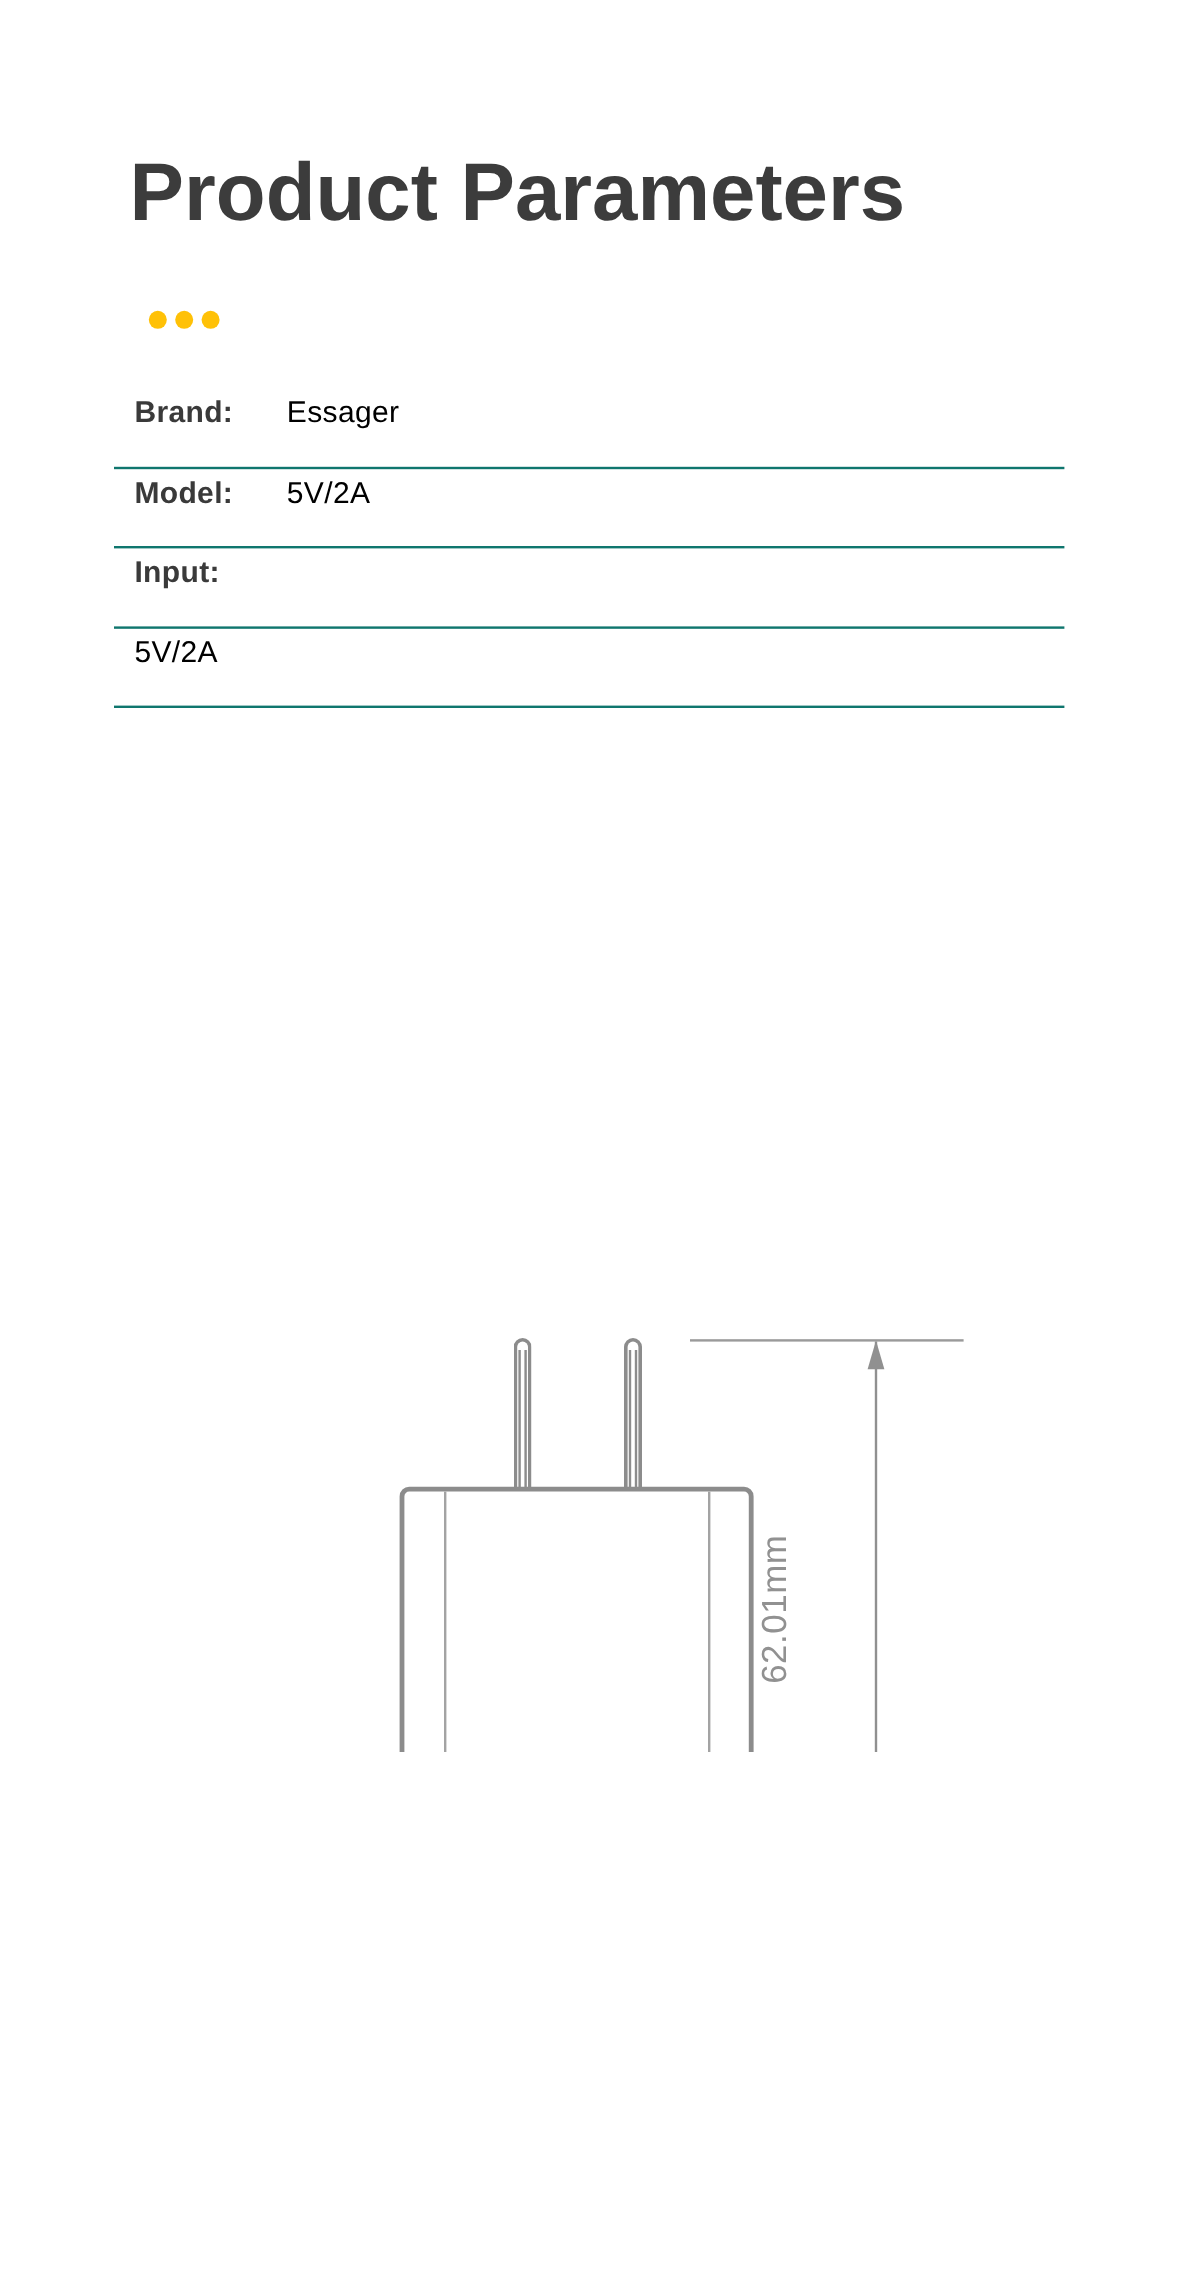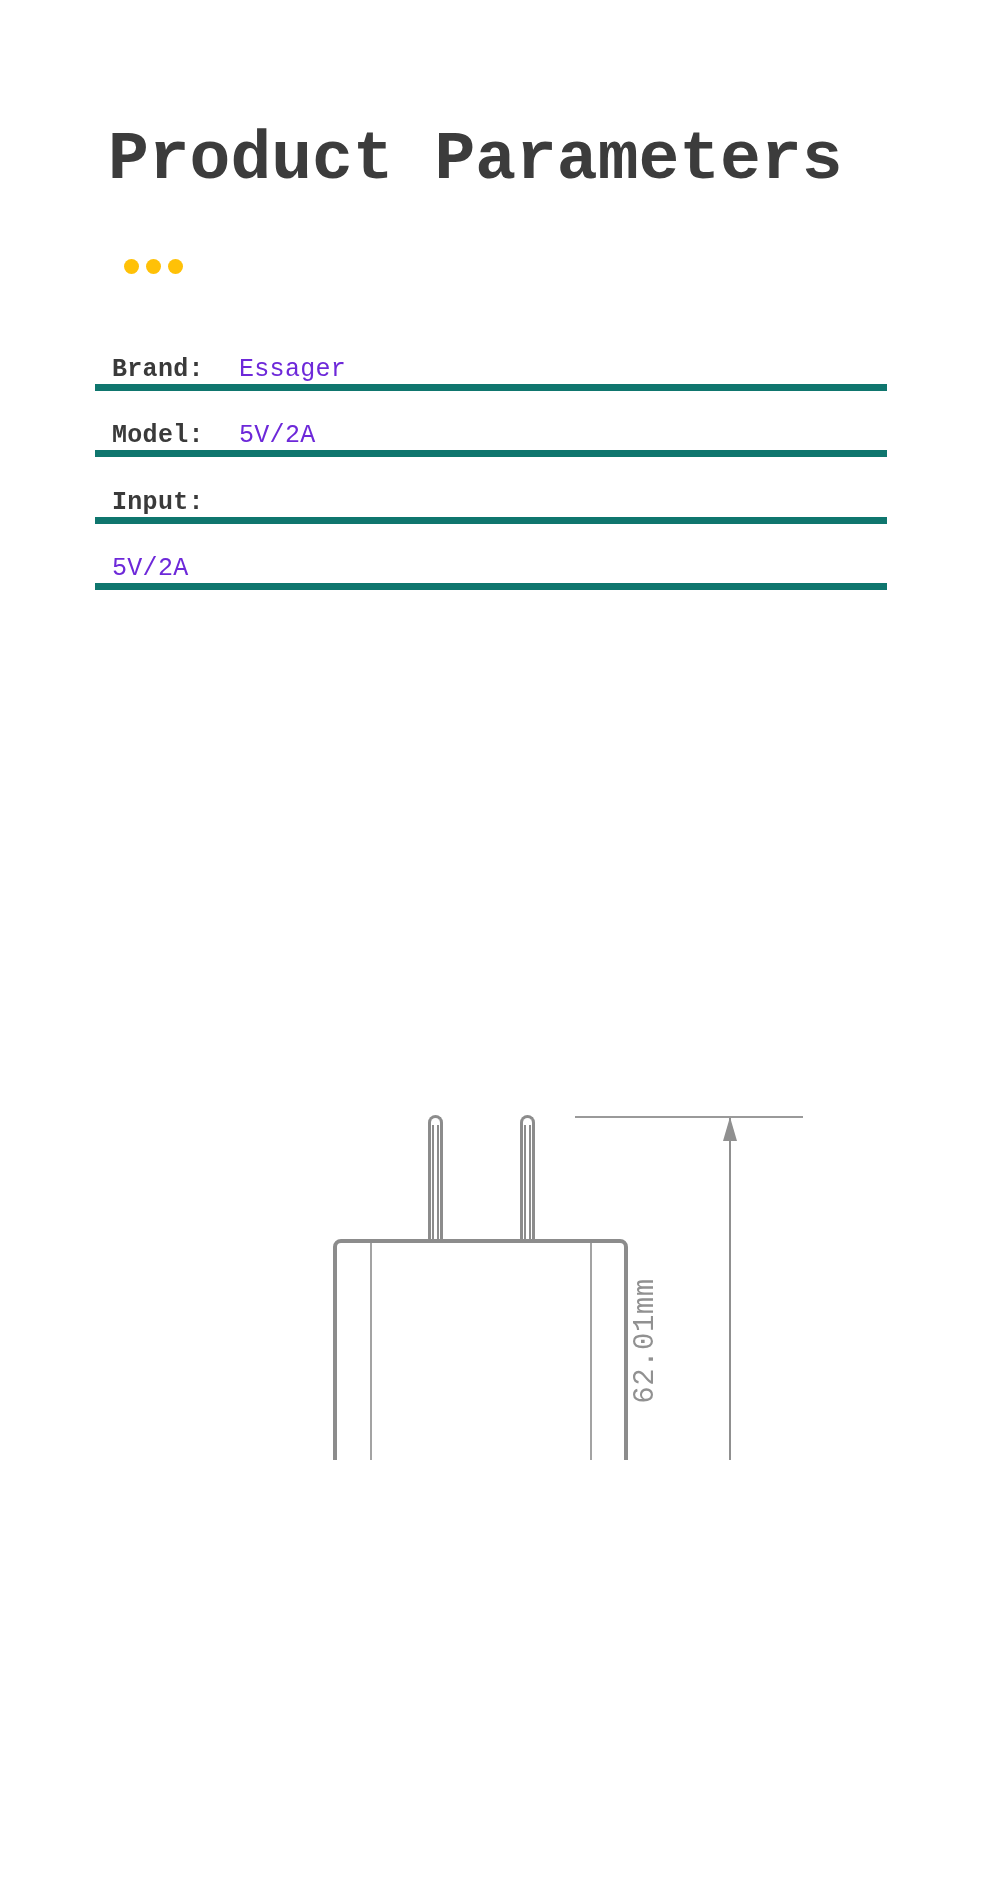--- a/index.html
+++ b/index.html
@@ -1,34 +1,34 @@
 <!DOCTYPE html>
 <html><head>
 <meta charset="utf-8">
 <style>
   html,body{margin:0;padding:0;background:#ffffff;}
   .page{position:relative;width:1000px;height:1460px;background:#ffffff;
-        font-family:Liberation Mono, monospace;overflow:hidden;}
+        font-family:Liberation Sans, sans-serif;overflow:hidden;}
 
   
   .title{position:absolute;left:108px;top:126px;margin:0;font-size:68px;
          font-weight:700;color:#3c3c3c;letter-spacing:0;line-height:1;}
 
   
   .dots{position:absolute;left:124px;top:259px;display:flex;gap:7px;}
   .dot{width:15px;height:15px;border-radius:50%;background:#FFC107;}
 
   
   .spec-table{position:absolute;left:95px;top:324px;width:792px;}
-  .spec-row{display:flex;align-items:flex-end;height:66.5px;box-sizing:border-box;
-            border-bottom:7px solid #0f766e;padding:6px 0 0 17px;}
+  .spec-row{display:flex;align-items:flex-start;height:66.5px;box-sizing:border-box;
+            border-bottom:2px solid #0f766e;padding:6px 0 0 17px;}
   .spec-label{font-weight:700;font-size:25px;color:#3a3a3a;min-width:127px;
               padding-right:22px;box-sizing:border-box;white-space:nowrap;
               letter-spacing:0.3px;}
-  .spec-value{font-size:25px;color:#6d28d9;white-space:nowrap;letter-spacing:0.3px;}
+  .spec-value{font-size:25px;color:#000000;white-space:nowrap;letter-spacing:0.3px;}
 
   
   .charger-body{position:absolute;left:333px;top:1239px;width:295px;height:326px;
                 border:4px solid #8c8c8c;border-radius:8px;box-sizing:border-box;
                 background:#fff;z-index:2;}
   .body-line{position:absolute;top:1243px;width:2px;height:318px;background:#a3a3a3;z-index:3;}
   .body-line.l{left:370px;} .body-line.r{left:590px;}
 
   .prong{position:absolute;top:1115px;width:15px;height:128px;box-sizing:border-box;
          border:3px solid #8c8c8c;border-bottom:none;border-radius:8px 8px 0 0;

